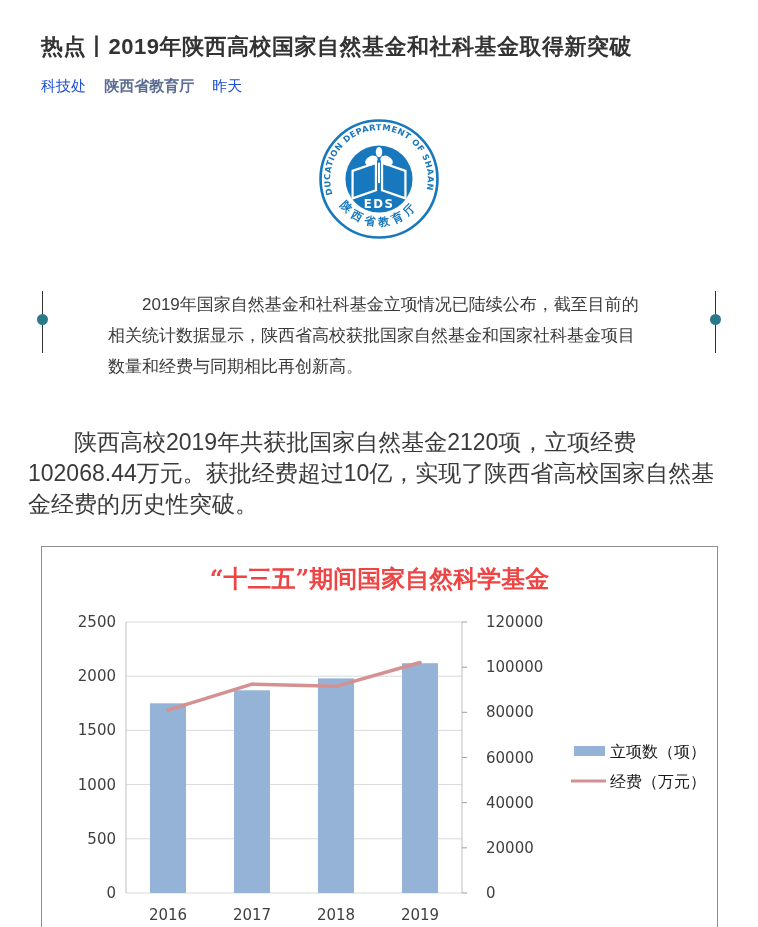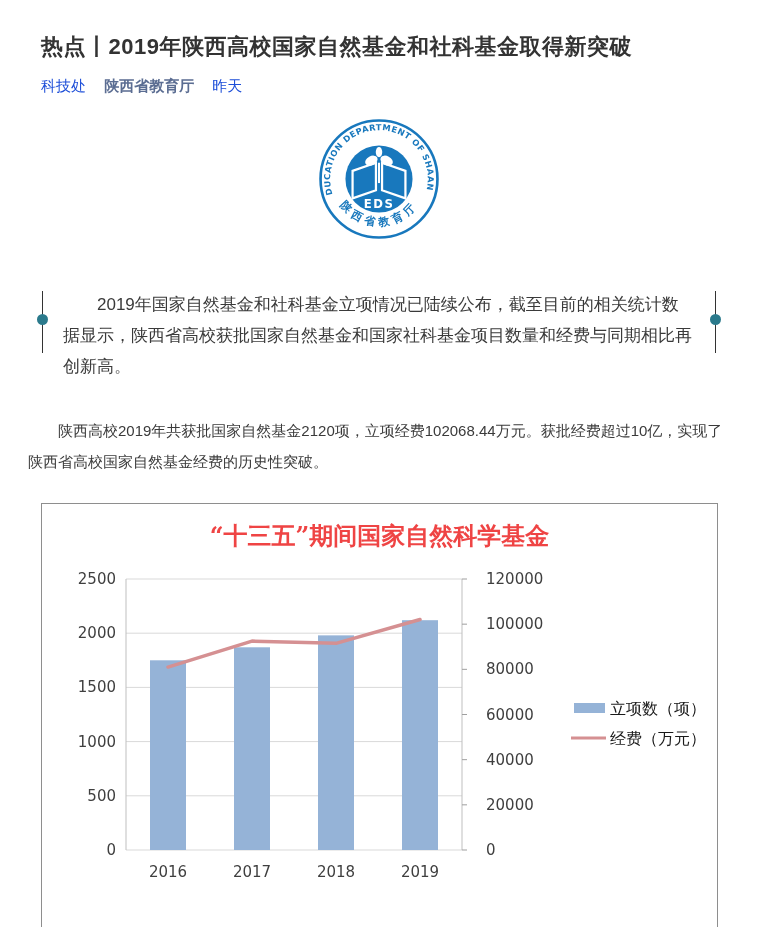--- a/index.html
+++ b/index.html
@@ -29,20 +29,21 @@
 
   
   .logo-wrap { text-align: center; margin-top: 22px; }
   .logo-wrap svg { width: 122px; height: 122px; }
 
   
   .quote {
     display: flex;
     align-items: stretch;
     margin: 45px 42px 0 42px;
+    gap: 45px;
   }
   .quote-deco {
     width: 1px;
     background: #333333;
     position: relative;
     flex: 0 0 1px;
     margin-top: 2px;
     height: 62px;
   }
   .quote-dot {
@@ -58,22 +59,22 @@
     flex: 1;
     padding: 0 20px;
     font-size: 17px;
     line-height: 31px;
     color: #3a3a3a;
     text-indent: 2em;
   }
 
   
   .body-paragraph {
-    margin: 33px 28px 0 28px;
-    font-size: 15px;
+    margin: 45px 28px 0 28px;
+    font-size: 23px;
     line-height: 31px;
     color: #3a3a3a;
     text-indent: 2em;
   }
 
   
   .chart-box {
     margin: 26px 40px 0 41px;
     width: 677px;
     height: 438px;

